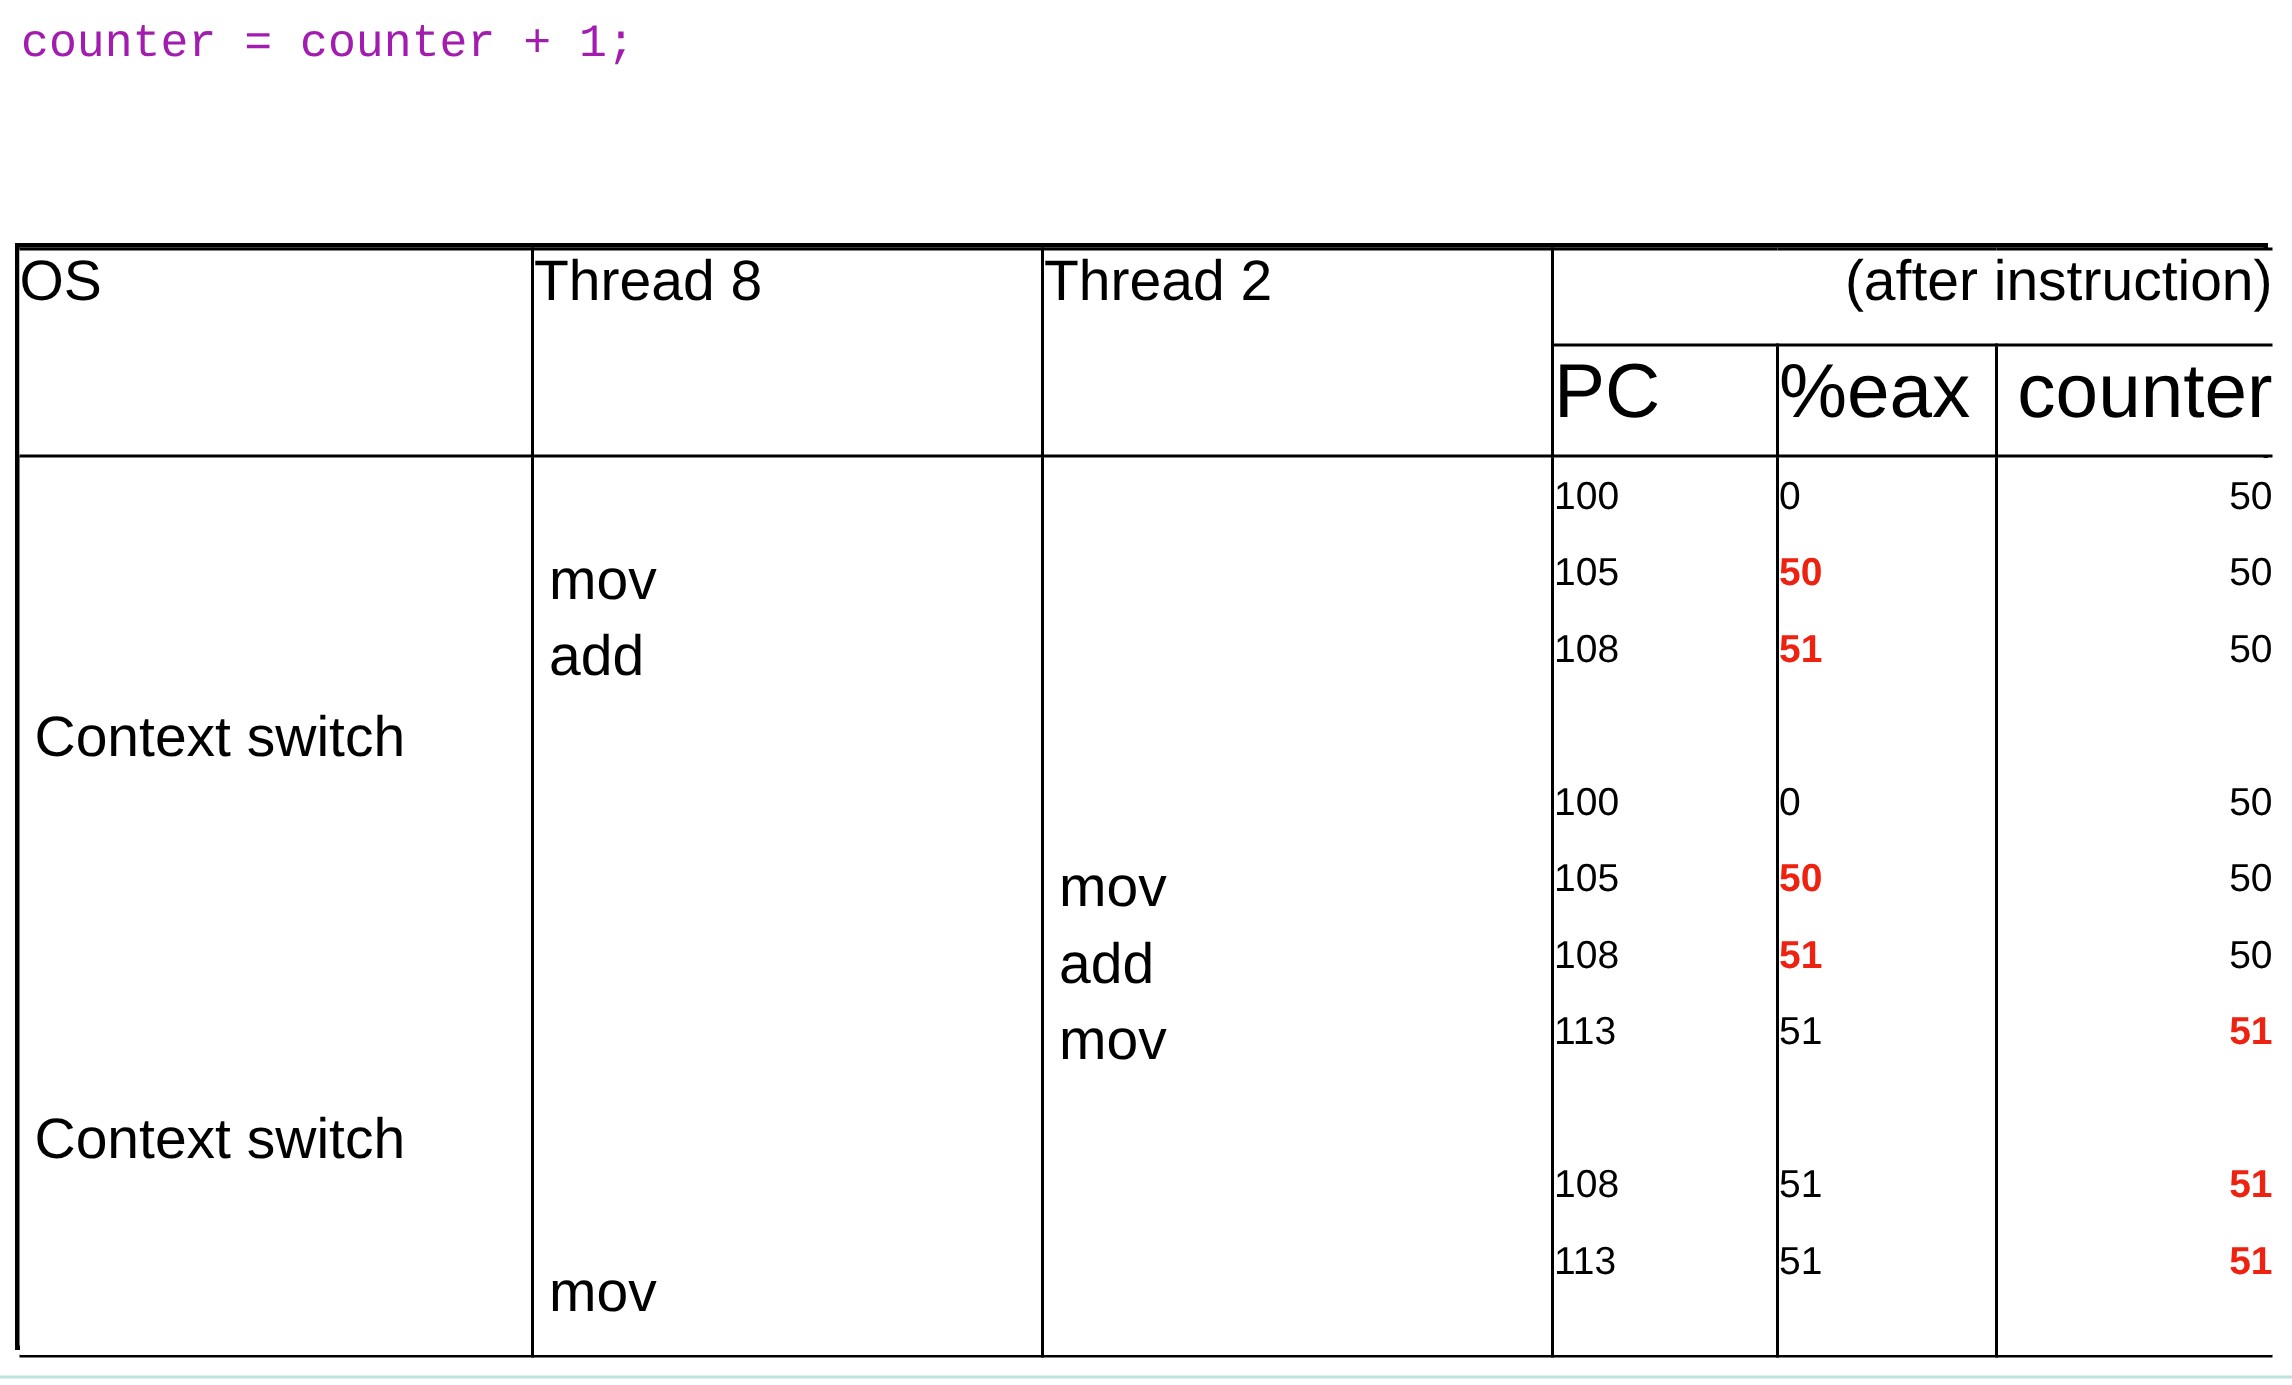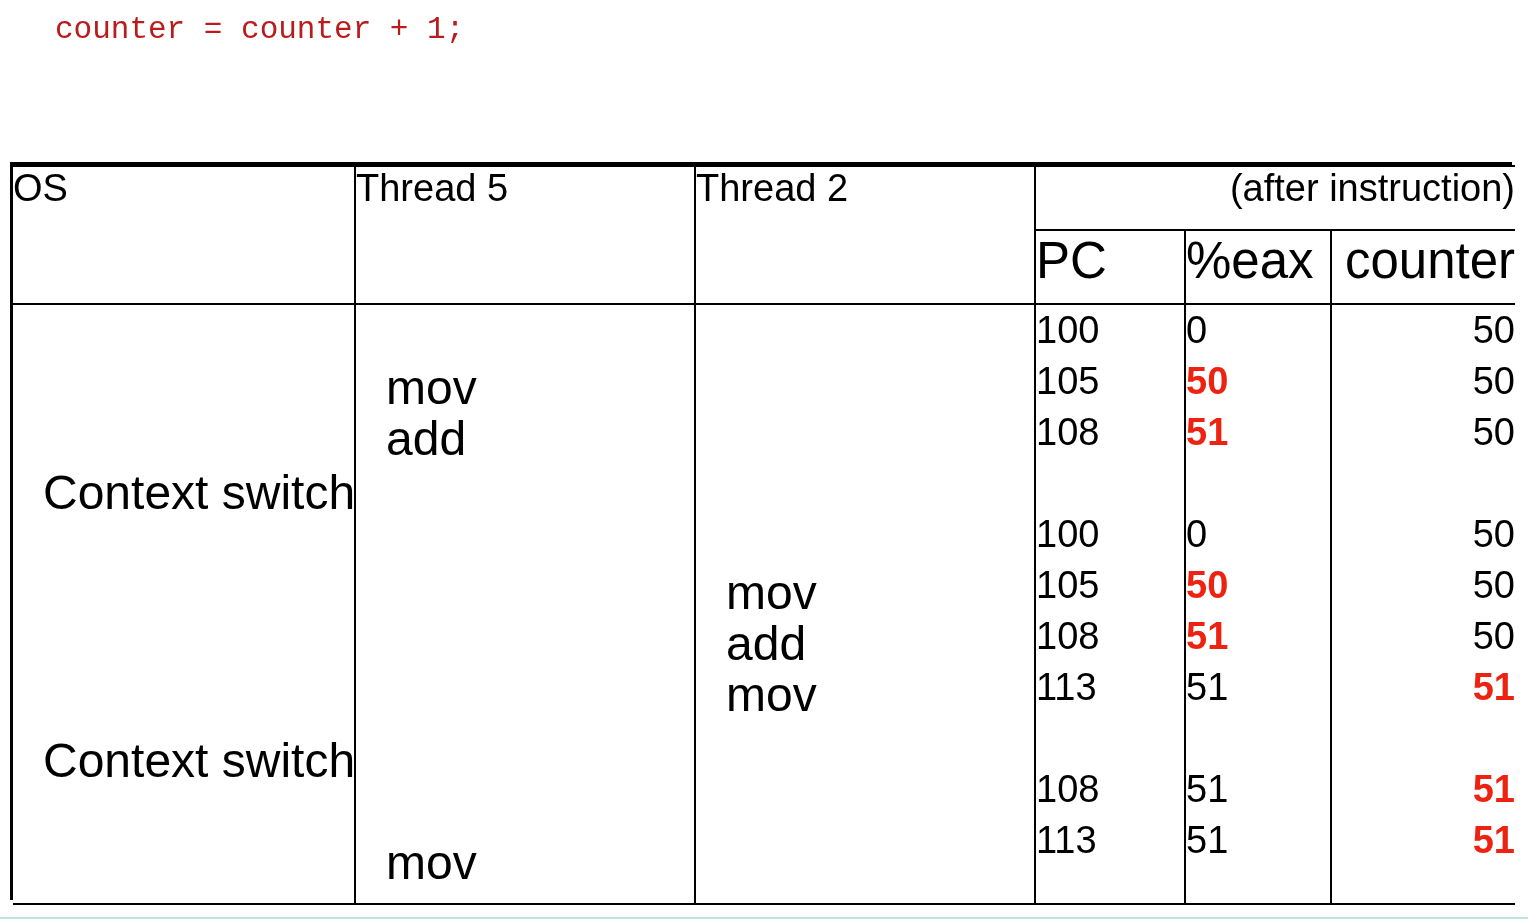--- a/index.html
+++ b/index.html
@@ -21,23 +21,22 @@
     position: absolute;
     left: 0;
     top: 0;
     width: 1528px;
     height: 156px;
   }
   .code-mono {
     font-family: "Liberation Mono", "DejaVu Sans Mono", monospace;
     font-size: 31px;
     line-height: 51px;
-    color: #b91c1c;
+    color: #a21caf;
     white-space: pre;
-    margin-left: 41px;
   }
   #c-source {
     position: absolute;
     left: 14px;
     top: 4px;
   }
   #asm-listing {
     position: absolute;
     left: 722px;
     top: 4px;
@@ -103,34 +102,34 @@
   
   .body-cell {
     position: relative;
     height: 598px;
     font-size: 38px;
     border-top: 3px solid #000000;
   }
   .numcol {
     padding-left: 12px;
     padding-top: 8px;
-    font-size: 38px;
+    font-size: 26px;
     line-height: 51px;
   }
   .numcol .row-line { height: 51px; white-space: pre; }
   .numcol .row-line.gap { color: transparent; }
   .red-bold { color: #ee2211; font-weight: bold; }
 
   
   .abs-label {
     position: absolute;
-    font-size: 48px;
+    font-size: 38px;
     line-height: 51px;
     white-space: pre;
-    left: 30px;
+    left: 10px;
   }
 
   
   #bottom-rule {
     position: absolute;
     left: 0;
     top: 917px;
     width: 1528px;
     height: 2px;
     background: #bfe3e0;
@@ -150,21 +149,21 @@
       <col class="col-t1">
       <col class="col-t2">
       <col class="col-pc">
       <col class="col-eax">
       <col class="col-counter">
     </colgroup>
 
     <tbody>
         <tr>
       <td class="hdr-cell" rowspan="2">OS</td>
-      <td class="hdr-cell" rowspan="2">Thread 5</td>
+      <td class="hdr-cell" rowspan="2">Thread 8</td>
       <td class="hdr-cell" rowspan="2">Thread 2</td>
       <td class="hdr-after" colspan="3">(after instruction)</td>
     </tr>
     <tr>
       <td class="hdr-sub">PC</td>
       <td class="hdr-sub">%eax</td>
       <td class="hdr-sub">counter</td>
     </tr>
 
     <tr>

